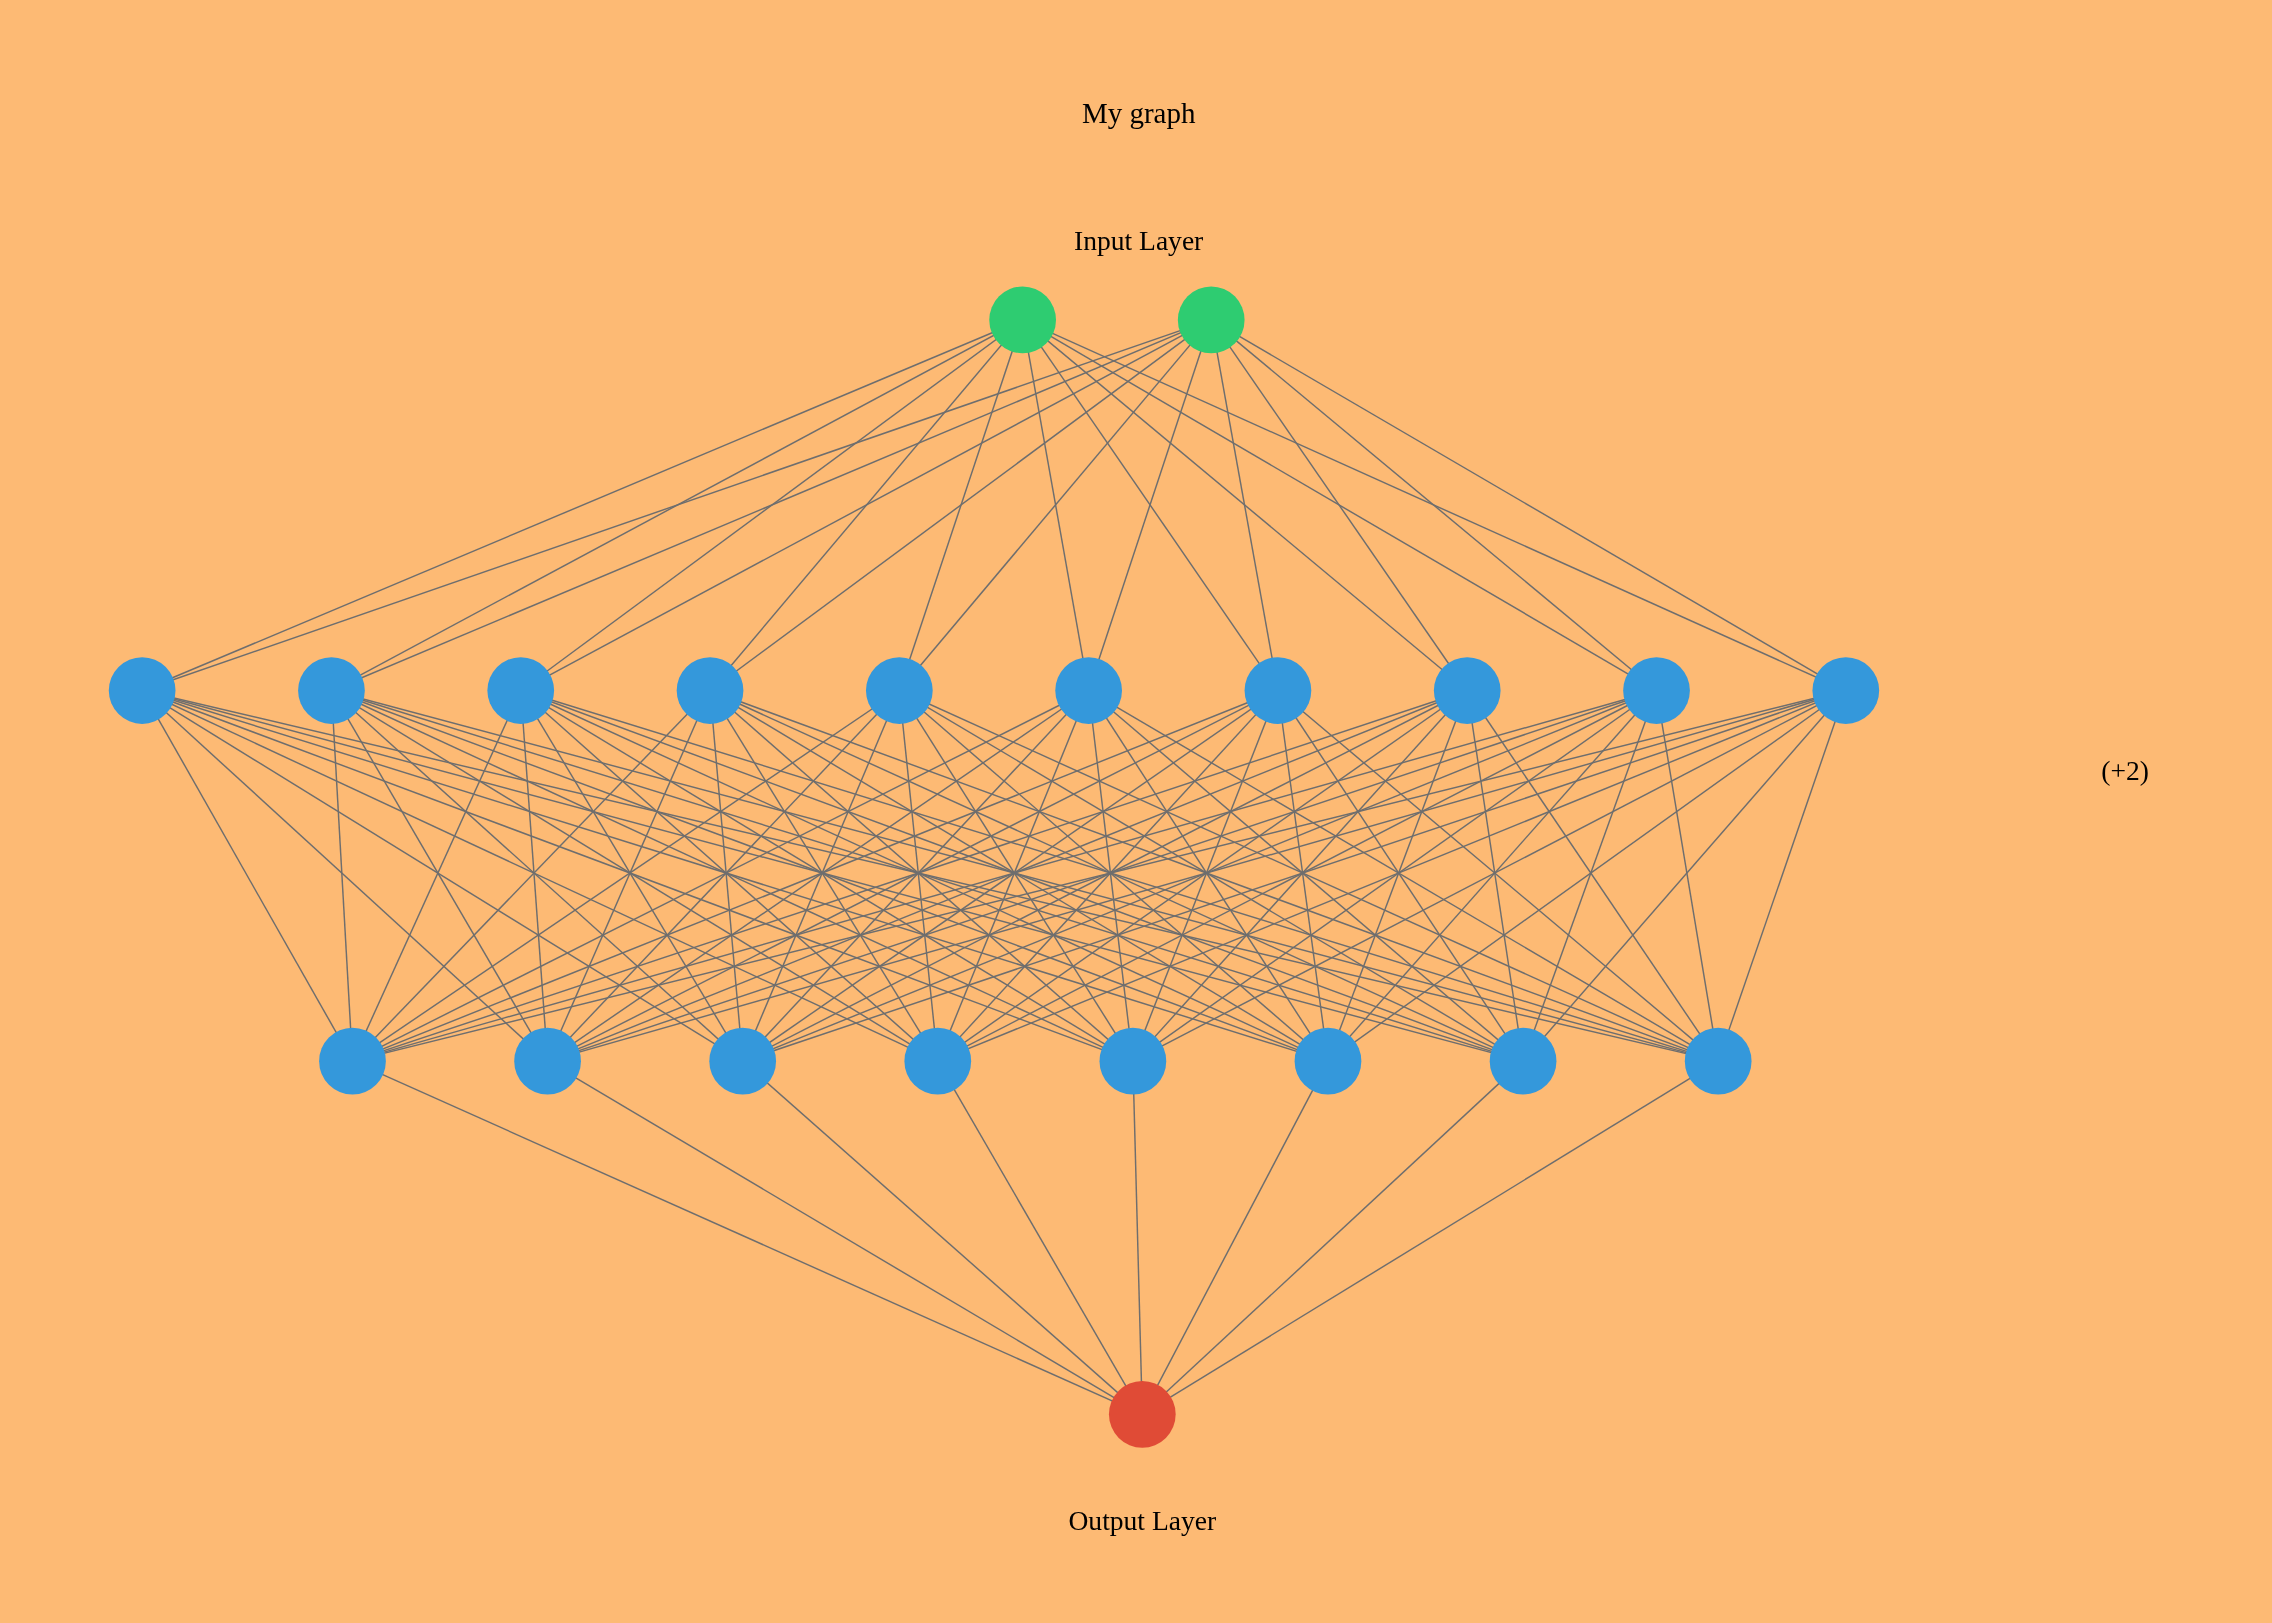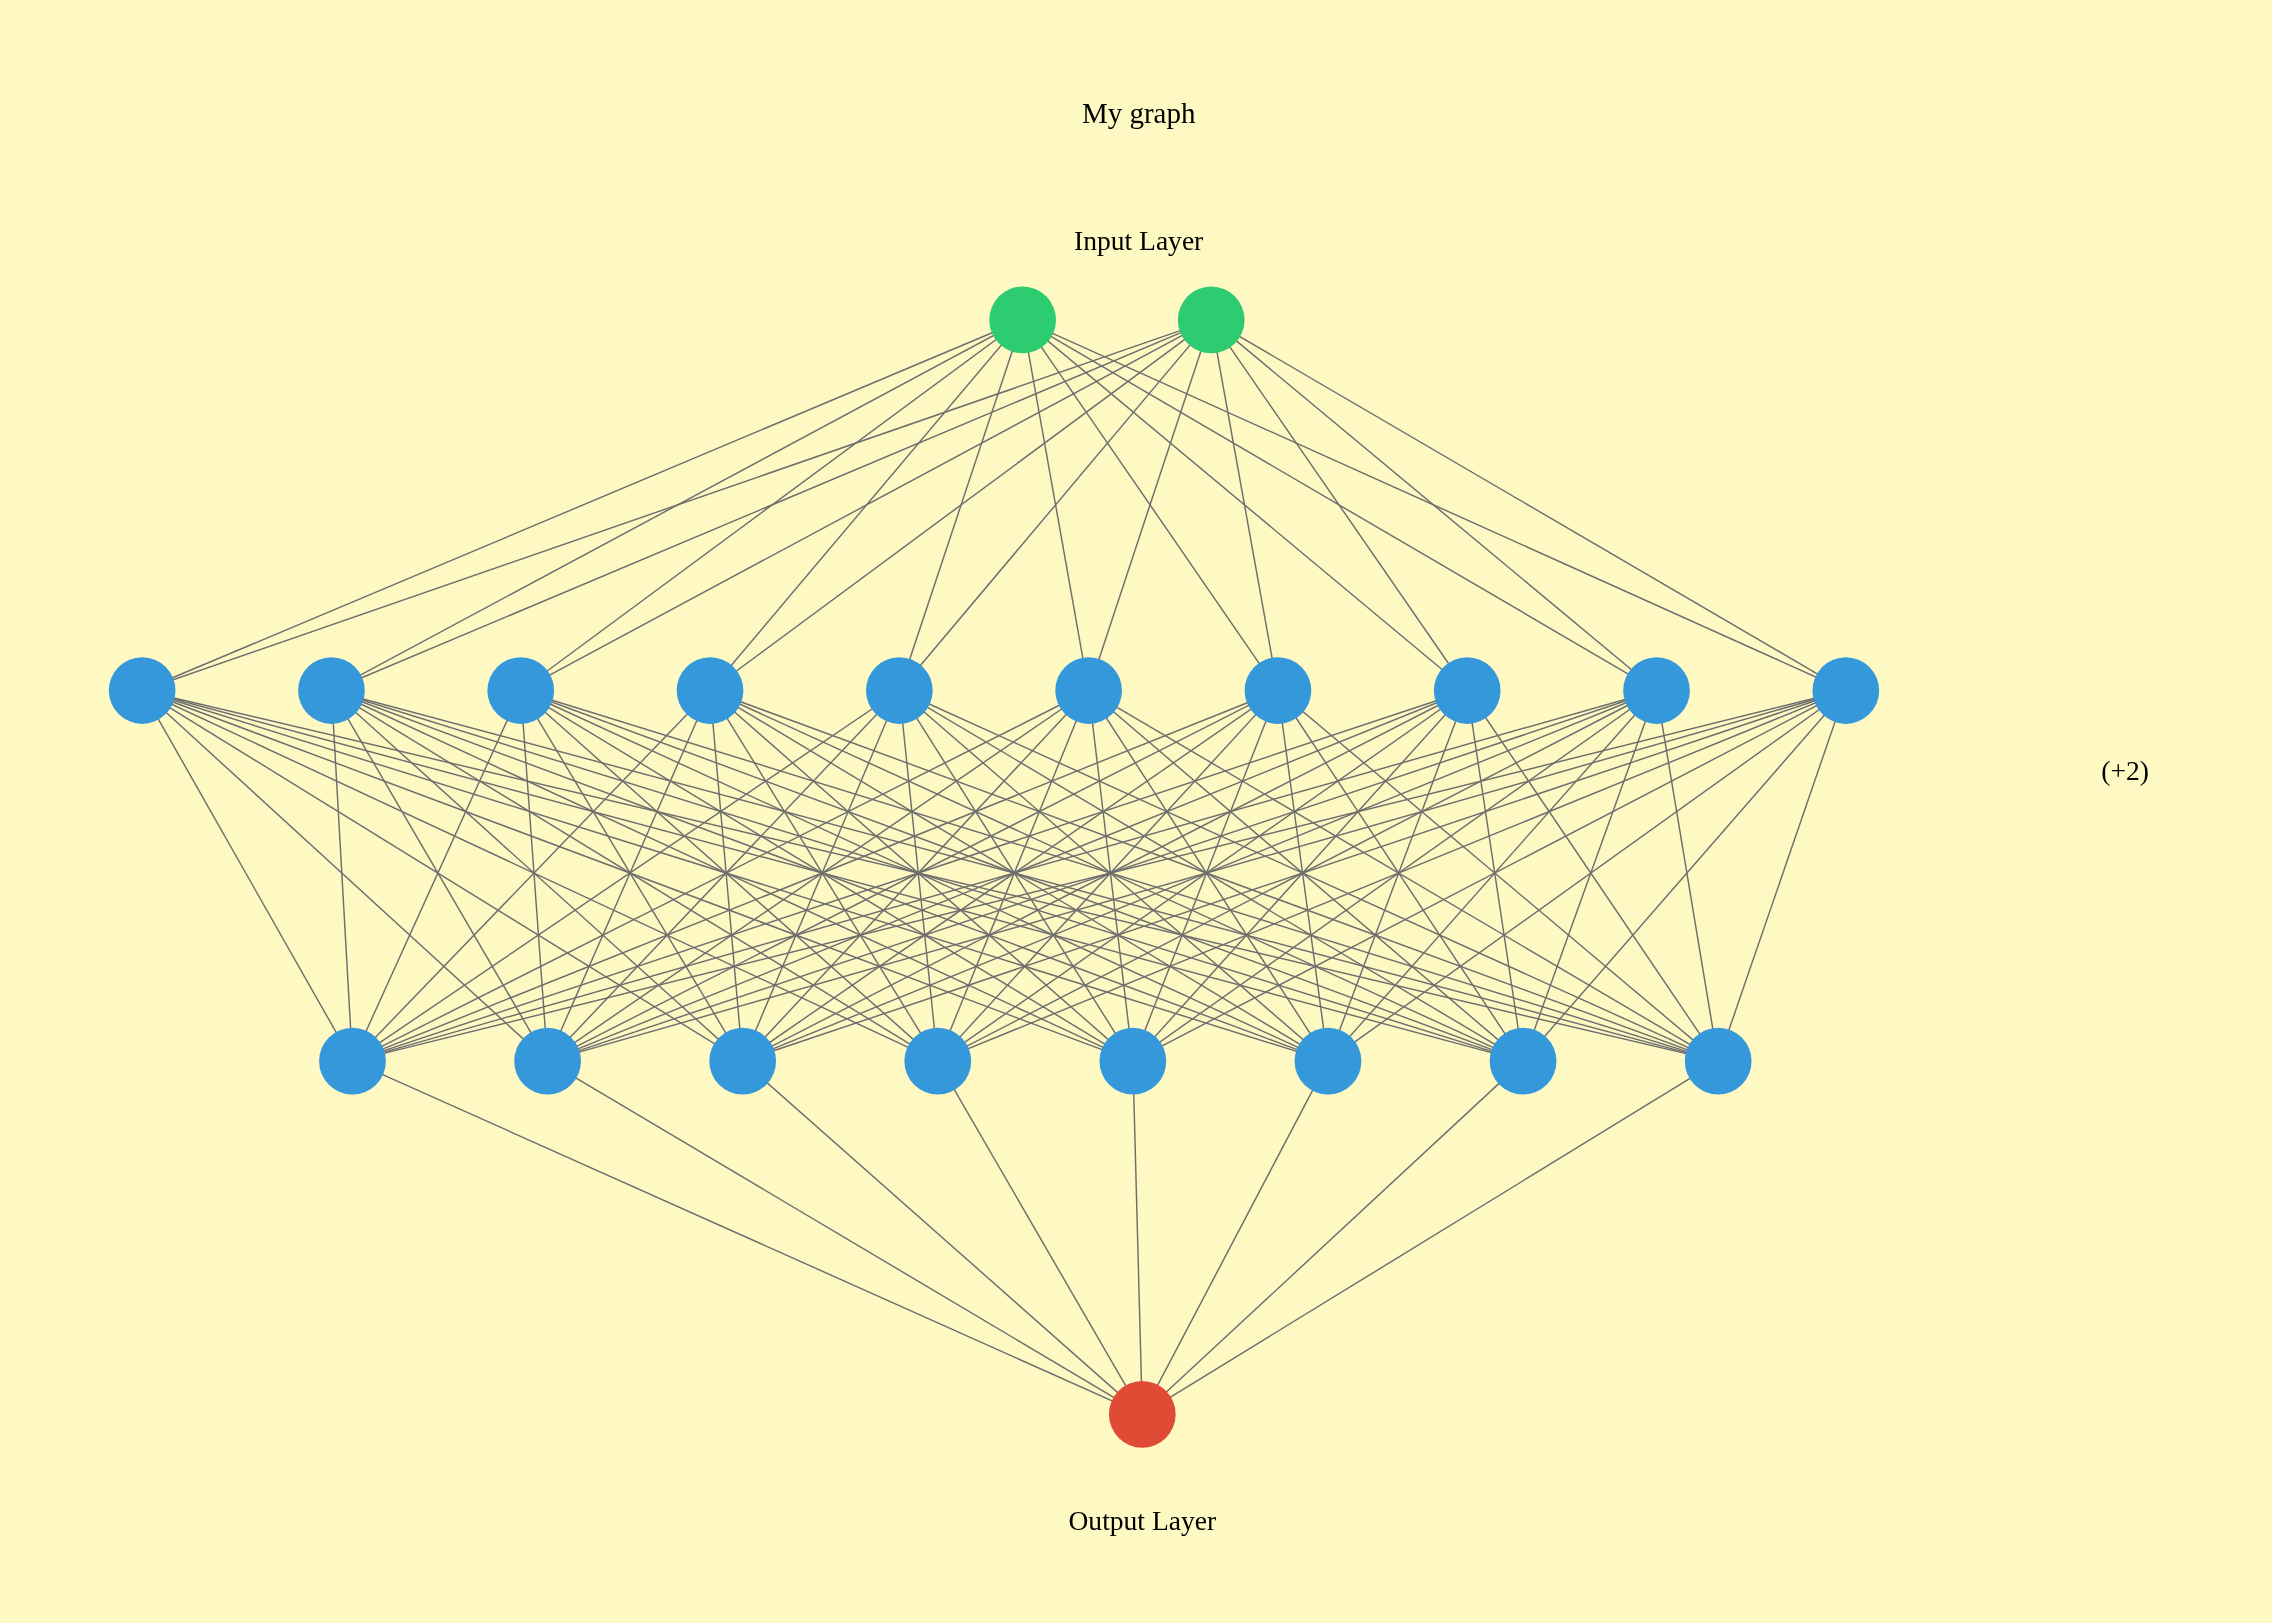--- a/index.html
+++ b/index.html
@@ -10,21 +10,21 @@
   body {
     width: 2273px;
     height: 1624px;
     font-family: "Liberation Serif", "DejaVu Serif", serif;
     overflow: hidden;
   }
   #canvas-wrap {
     position: relative;
     width: 2273px;
     height: 1624px;
-    background: #fef9c3;
+    background: #fdba74;
   }
   svg#net {
     position: absolute;
     left: 0;
     top: 0;
     width: 2273px;
     height: 1624px;
     display: block;
   }
   .graph-label {

